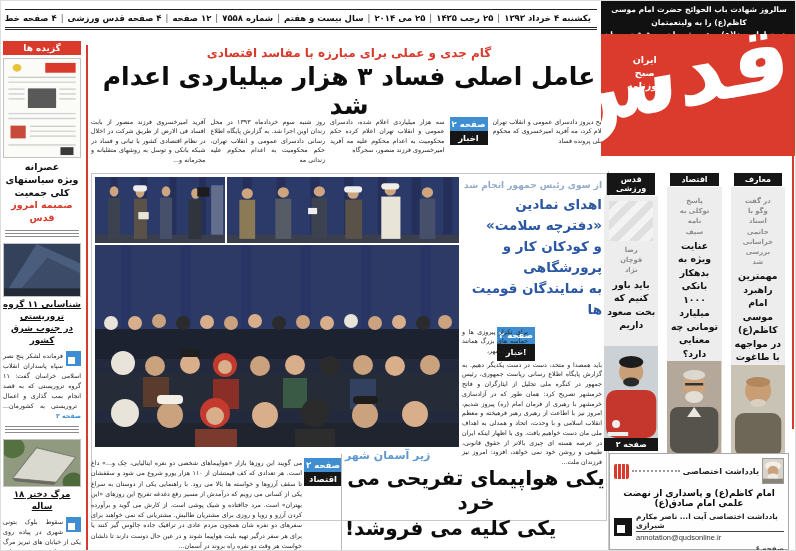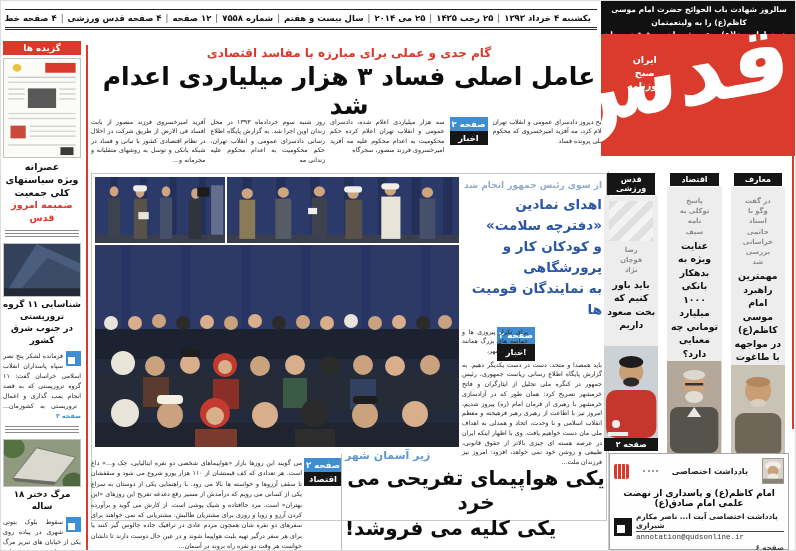--- a/index.html
+++ b/index.html
@@ -17,21 +17,21 @@
 
   
   .lsb { position:absolute; left:2px; top:40px; width:78px; }
   .lsb-tab { background:#d93a2b; color:#fff; font-size:9px; font-weight:bold;
              text-align:center; padding:2px 0; }
   .thumb { display:block; width:100%; margin-top:3px; border:1px solid #c2c2c2; }
   .lsb-cap { text-align:center; font-weight:bold; font-size:9.5px; color:#111; line-height:1.35; margin-top:3px; }
   .lsb-cap .red { color:#d93a2b; }
   .lsb-div { height:8px; margin:5px 2px;
              background:repeating-linear-gradient(180deg,#8c8c8c 0 1px,transparent 1px 3px); }
-  .lsb-title { text-align:center; font-weight:bold; font-size:8.8px; color:#111; line-height:1.35; margin-top:2px; }
+  .lsb-title { text-align:center; font-weight:bold; font-size:8.8px; color:#111; line-height:1.35; margin-top:2px;text-decoration:underline; }
   .lsb-item { margin-top:4px; font-size:6.3px; text-align:justify; color:#222; line-height:1.6; }
   .sq-icon { float:right; width:15px; height:15px; background:#3f8ed2; margin-left:3px; position:relative; }
   .sq-icon::after { content:""; position:absolute; left:2px; bottom:2px; width:7px; height:7px; background:#fff; }
   .ref-blue { color:#3f8ed2; font-weight:bold; }
 
   .vrule-red-l { position:absolute; left:85px; top:44px; height:505px; width:2px; background:#d93a2b; }
   .vrule-grey  { position:absolute; left:607px; top:170px; height:379px; width:1px; background:#c9c9c9; }
   .vrule-red-r { position:absolute; left:791px; top:45px; height:383px; width:2px; background:#d93a2b; }
 
   
@@ -93,34 +93,34 @@
   .rsb-headline { font-size:9.3px; color:#111; font-weight:800; text-align:center;
                   padding:1px 3px; line-height:1.45; }
   .rsb-photo { margin-top:auto; height:92px; }
   .rsb-photo svg { width:100%; height:100%; display:block; }
   .rsb-page { background:#161616; color:#fff; font-size:7.8px; font-weight:bold;
               text-align:center; padding:2px 0; }
 
   
   .note-box { position:absolute; left:608px; top:452px; width:180px; height:97px;
               border:1px solid #a8a8a8; background:#fefefe; padding:4px 4px 2px; }
-  .note-head { display:flex; direction:ltr; align-items:center; gap:14px; }
+  .note-head { display:flex; direction:ltr; align-items:center; gap:3px; }
   .note-icon { width:15px; height:15px; border-radius:2px; background-color:#d93a2b;
     background-image:linear-gradient(90deg,transparent 0 3px,#fff 3px 4px,transparent 4px 7px,#fff 7px 8px,transparent 8px 11px,#fff 11px 12px,transparent 12px); }
   .note-dots { flex:1; border-bottom:2px dotted #999; height:1px; }
   .note-title { font-size:8.2px; font-weight:bold; color:#222; }
   .note-photo { width:22px; height:26px; border:1px solid #999; }
   .note-headline { font-size:9px; font-weight:800; color:#0d0d0d; text-align:center; margin-top:4px; }
   .note-byrow { display:flex; direction:ltr; gap:4px; margin-top:4px; align-items:center; }
   .note-sq { width:18px; height:18px; background:#141414; position:relative; flex:0 0 18px; }
   .note-sq::after { content:""; position:absolute; left:3px; bottom:3px; width:8px; height:8px; background:#fff; }
   .note-by { flex:1; }
   .note-byline { font-size:7.4px; font-weight:bold; color:#222; border-bottom:1px solid #444;
                  display:inline-block; padding-bottom:1px; }
-  .note-email { font-family:Liberation Mono, monospace; font-size:7.5px; color:#333;
+  .note-email { font-family:Liberation Sans, sans-serif; font-size:7.5px; color:#333;
                 direction:ltr; margin-top:1px; }
   .note-page { font-size:7.2px; font-weight:bold; color:#444; margin-top:2px; }
 </style>
 </head>
 <body>
 
 <div id="page">
 
   <div class="dateline">
     <span class="seg">یکشنبه ۴ خرداد ۱۳۹۳</span><span class="seg">۲۵ رجب ۱۴۳۵</span><span class="seg">۲۵ می ۲۰۱۴</span><span class="seg">سال بیست و هفتم</span><span class="seg">شماره ۷۵۵۸</span><span class="seg">۱۲ صفحه</span><span class="seg">۴ صفحه قدس ورزشی</span><span class="seg">۴ صفحه خط قرمز</span>

